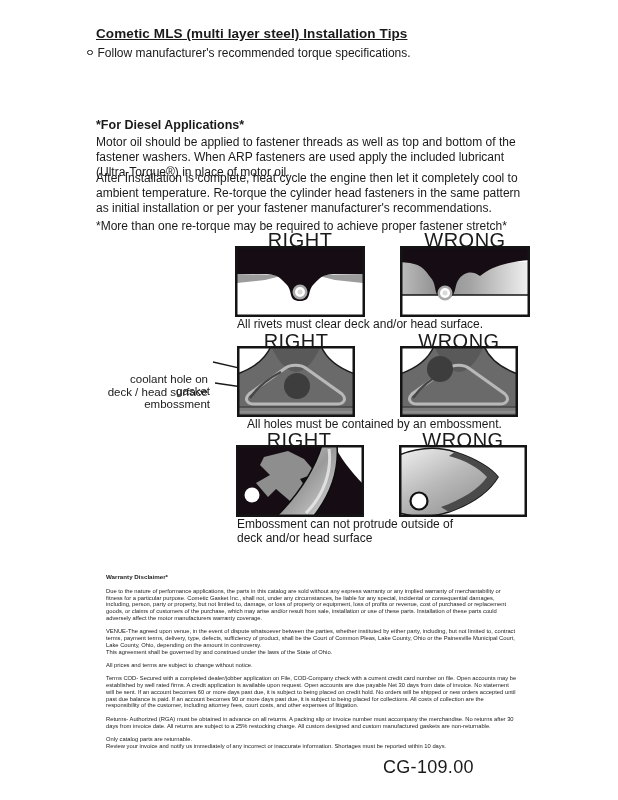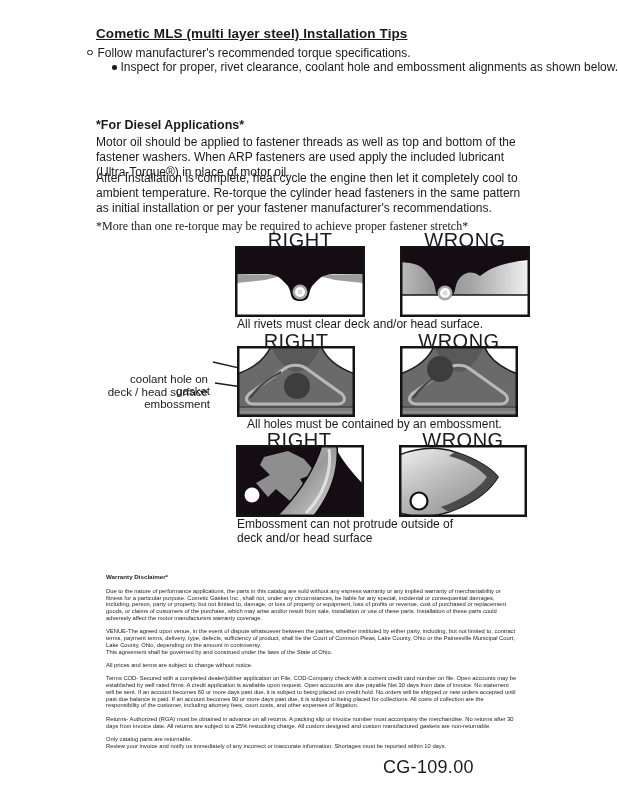--- a/index.html
+++ b/index.html
@@ -15,39 +15,38 @@
   }
   .bullets{left:87px;top:47px;width:480px;font-size:12px;}
   .b-row{line-height:13.7px;white-space:nowrap;}
   .b-row.sub{margin-left:25px;}
   .mk-o{display:inline-block;width:3.5px;height:3.5px;border:1px solid #1a1a1a;border-radius:50%;margin-right:5px;vertical-align:2px;}
   .mk-f{display:inline-block;width:4.5px;height:4.5px;background:#1a1a1a;border-radius:50%;margin-right:4px;vertical-align:1px;}
   .diesel-head{left:96px;top:118px;font-size:12.5px;font-weight:bold;}
   .para{left:96px;width:436px;font-size:12px;line-height:15px;}
   .p1{top:135px;}
   .p2{top:171px;}
-  .note{top:219px;font-family:Liberation Serif, serif;}
+  .note{top:219px;}
   .fig-head{width:130px;text-align:center;font-size:20px;letter-spacing:.5px;}
   .fig-cap{font-size:12px;line-height:13.5px;}
   .panel{line-height:0;}
   .fig2-label{width:102px;text-align:right;font-size:11.5px;line-height:12.5px;}
   .disclaimer{left:106px;top:574px;width:412px;font-size:5.8px;line-height:6.8px;color:#222;}
   .disclaimer .dh{font-weight:bold;font-size:6.2px;margin:0 0 7px 0;}
   .disclaimer p{margin:0 0 6.5px 0;}
   .disclaimer p.tight{margin-bottom:0;}
   .footer-code{left:383px;top:757px;font-size:18px;letter-spacing:.3px;}
 </style>
 </head>
 <body>
 
 <div class="abs doc-title">Cometic MLS (multi layer steel) Installation Tips</div>
 
 <div class="abs bullets">
   <div class="b-row"><span class="mk-o"></span><span>Follow manufacturer's recommended torque specifications.</span></div>
-  <div class="b-row sub"><span class="mk-f"></span><span>Inspect for proper, rivet clearance, coolant hole and embossment alignments as shown below.</span></div>
 </div>
 
 <div class="abs diesel-head">*For Diesel Applications*</div>
 <div class="abs para p1">Motor oil should be applied to fastener threads as well as top and bottom of the fastener washers. When ARP fasteners are used apply the included lubricant (Ultra-Torque®) in place of motor oil.</div>
 <div class="abs para p2">After Installation is complete, heat cycle the engine then let it completely cool to ambient temperature. Re-torque the cylinder head fasteners in the same pattern as initial installation or per your fastener manufacturer's recommendations.</div>
 <div class="abs para note">*More than one re-torque may be required to achieve proper fastener stretch*</div>
 
 <div class="abs fig-head" style="left:235px;top:229px;">RIGHT</div>
 <div class="abs fig-head" style="left:400px;top:229px;">WRONG</div>
 

